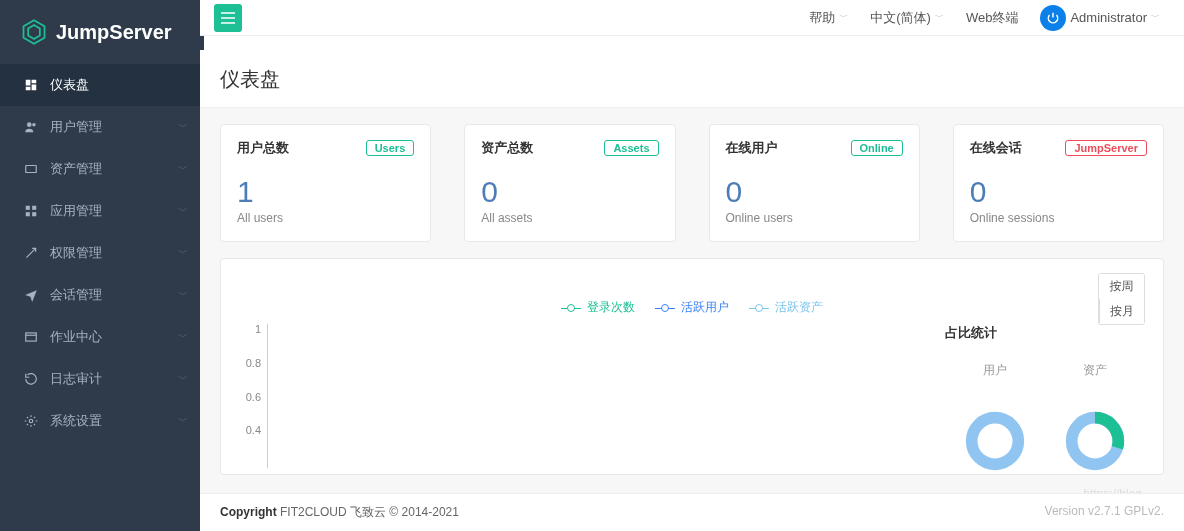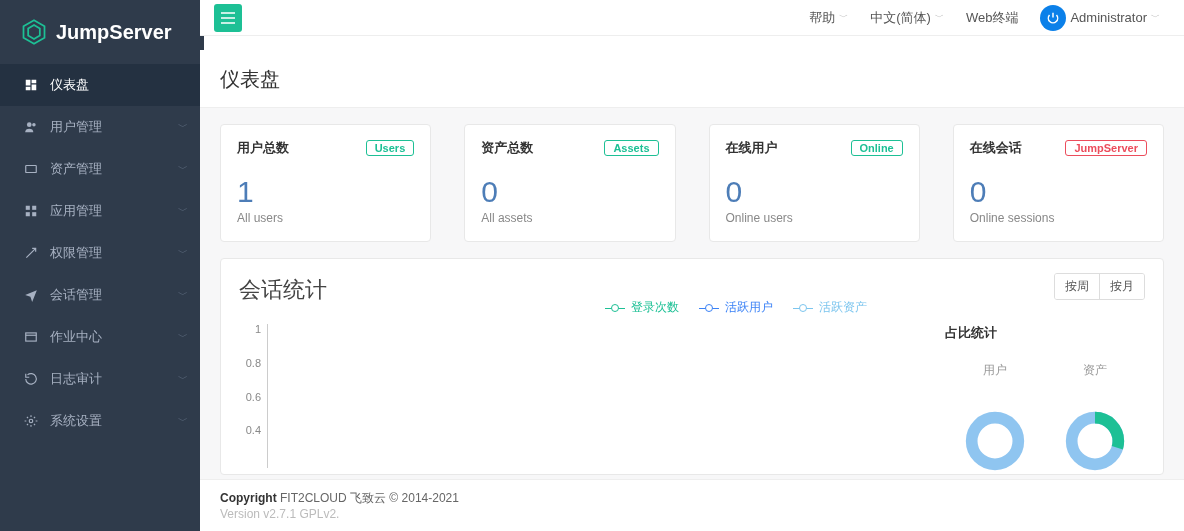--- a/index.html
+++ b/index.html
@@ -41,36 +41,36 @@
 .panel-head { display: flex; align-items: flex-start; }
 .panel-title { font-size: 22px; color: #444; font-weight: 400; }
 .legend { display: flex; gap: 20px; margin: 24px auto 0; font-size: 12px; color: #555; }
 .legend-item { display: flex; align-items: center; gap: 6px; }
 .leg-mark { width: 20px; height: 10px; position: relative; }
 .leg-mark::before { content: ""; position: absolute; left: 0; right: 0; top: 50%; border-top: 1px solid currentColor; }
 .leg-mark .dot { position: absolute; left: 50%; top: 50%; width: 8px; height: 8px; border: 1px solid currentColor; border-radius: 50%; background: #fff; transform: translate(-50%, -50%); }
 .leg-green { color: #1dc095; }
 .leg-blue { color: #3b82f6; }
 .leg-lblue { color: #7cc5ee; }
-.switch { position: absolute; right: 18px; top: 14px; display: flex; border: 1px solid #ddd; border-radius: 3px; overflow: hidden; }
+.switch { position: absolute; right: 18px; top: 14px; display: flex; border: 1px solid #ddd; border-radius: 3px; overflow: hidden; flex-direction: column; }
 .switch button { background: #fff; border: none; padding: 4px 10px; font-size: 12px; cursor: pointer; color: #555; }
 .switch button + button { border-left: 1px solid #ddd; }
 
 .chart-row { display: flex; margin-top: 8px; }
 .chart { flex: 1; height: 150px; position: relative; padding-left: 28px; }
 .y-axis { position: absolute; left: 0; top: 0; bottom: 0; width: 26px; }
 .y-tick { position: absolute; right: 4px; font-size: 11px; color: #888; transform: translateY(-50%); }
 .axis-line { position: absolute; left: 28px; top: 0; bottom: 6px; border-left: 1px solid #ccc; }
 .side-stats { width: 220px; padding-left: 20px; }
 .side-title { font-size: 13px; font-weight: bold; margin-bottom: 20px; }
 .side-labels { display: flex; justify-content: space-around; font-size: 12px; color: #999; margin-bottom: 32px; }
 .donuts { display: flex; justify-content: space-around; }
 .donut { width: 60px; height: 60px; }
 
-.footer { position: absolute; left: 200px; right: 0; bottom: 0; background: #fff; padding: 10px 20px; font-size: 12px; color: #666; display: flex; justify-content: space-between; border-top: 1px solid #eee; flex-direction: column; }
+.footer { position: absolute; left: 200px; right: 0; bottom: 0; background: #fff; padding: 10px 20px; font-size: 12px; color: #666; display: flex; justify-content: space-between; border-top: 1px solid #eee; }
 .footer .copy strong { font-weight: bold; color: #333; }
 .footer .right { color: #bbb; }
 .watermark { position: absolute; right: 30px; bottom: 30px; color: #ddd; font-size: 12px; }
 </style>
 </head>
 <body>
 
 <div class="sidebar">
   <div class="logo">
     <svg viewBox="0 0 24 24" fill="none" stroke="#1dc095" stroke-width="1.5">
@@ -239,21 +239,20 @@
         <div class="card-sub">Online sessions</div>
       </div>
     </div>
 
   <div class="panel">
     <div class="switch">
       <button>按周</button>
       <button>按月</button>
     </div>
     <div class="panel-head">
-      <div class="panel-title">会话统计</div>
       <div class="legend">
         <div class="legend-item leg-green">
             <span class="leg-mark">
               <span class="dot"></span>
             </span>
             <span>登录次数</span>
           </div>
         <div class="legend-item leg-blue">
             <span class="leg-mark">
               <span class="dot"></span>

